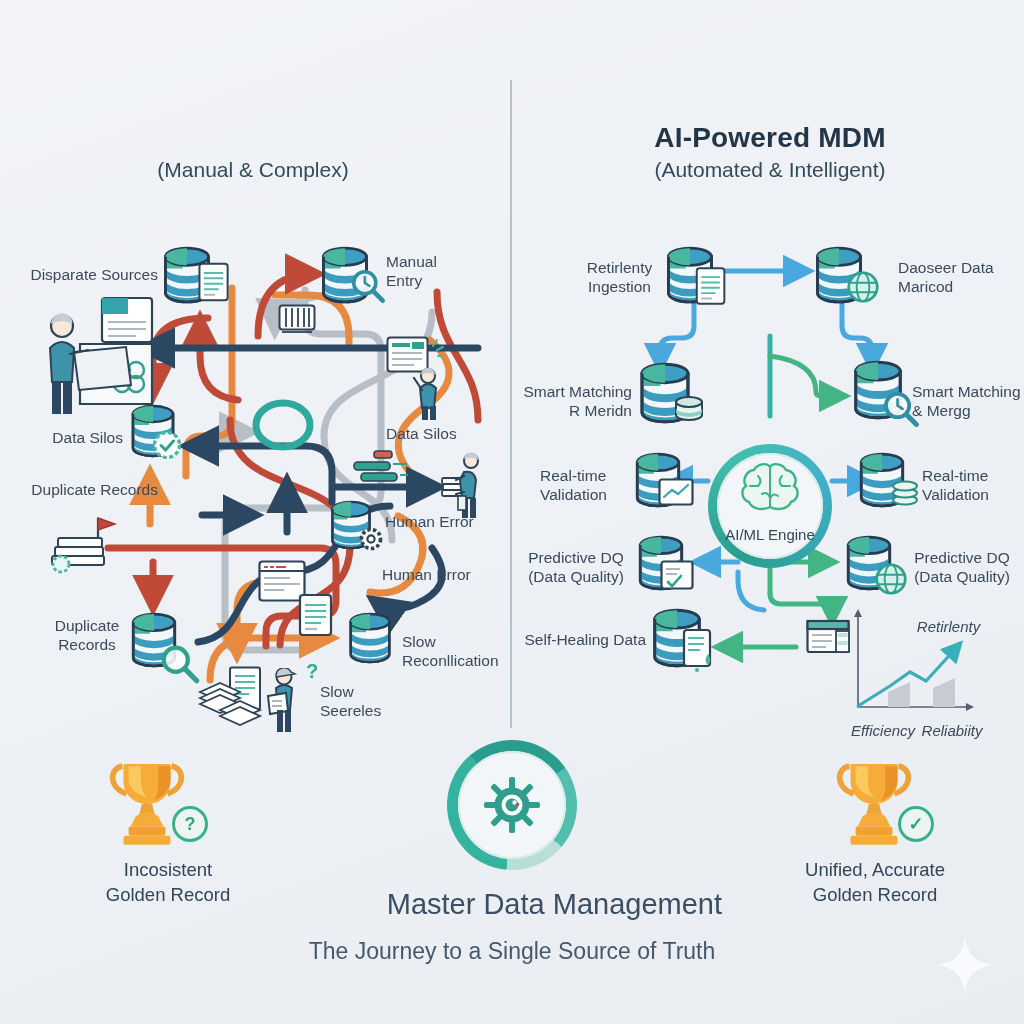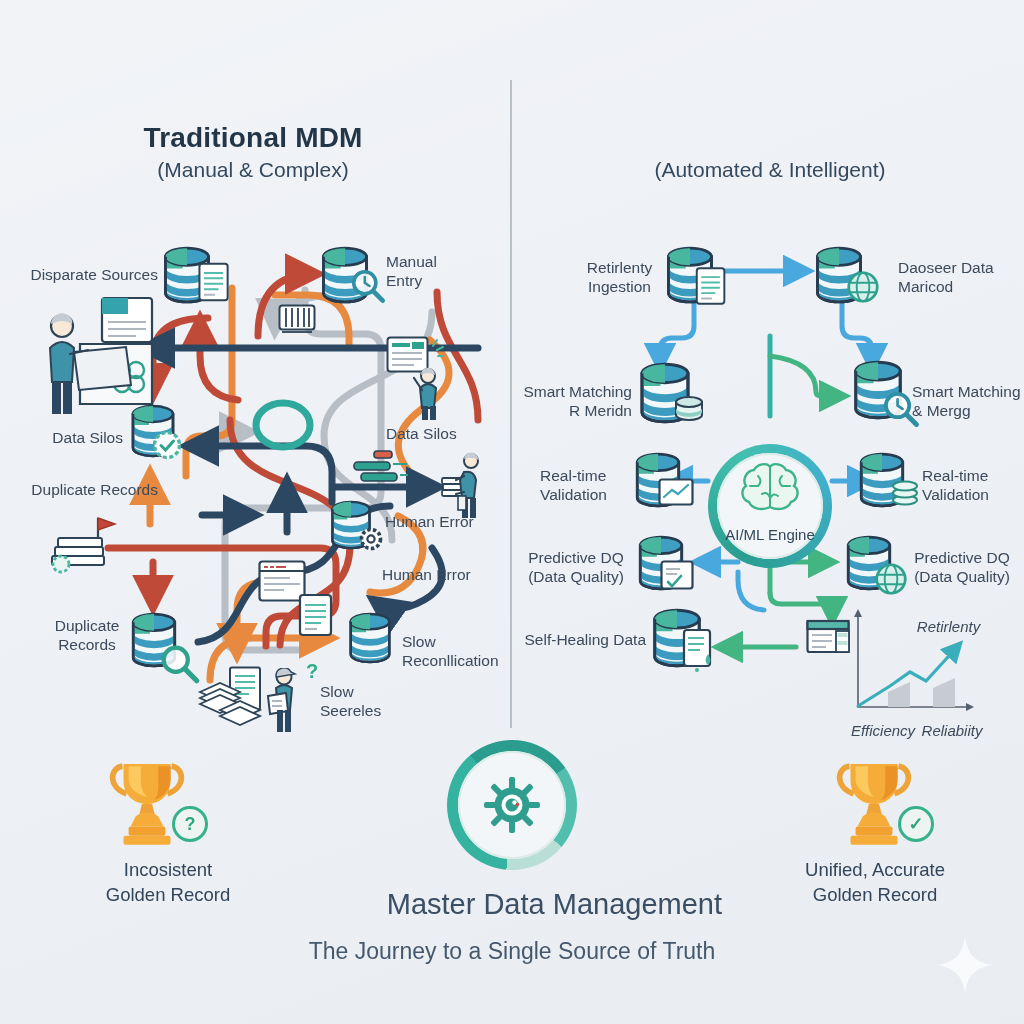--- a/index.html
+++ b/index.html
@@ -315,22 +315,22 @@
       <path d="M770,356 q46,6 46,36 q0,4 6,4 h20" marker-end="url(#m-gr)"></path>
       <path d="M770,545 v48"></path>
       <path d="M771,562 h60" marker-end="url(#m-gr)"></path>
       <path d="M770,593 q0,11 11,11 h40 q11,0 11,11 v4" marker-end="url(#m-gr)"></path>
       <path d="M796,647 h-76" marker-end="url(#m-gr)"></path>
     </g>
   </svg>
 
   <div class="divider"></div>
 
-  <div class="h-title" style="left:73px;top:122px">Traditional MDM</div>
   <div class="h-sub" style="left:73px;top:158px">(Manual &amp; Complex)</div>
+  <div class="h-title" style="left:590px;top:122px">AI-Powered MDM</div>
   <div class="h-sub" style="left:590px;top:158px">(Automated &amp; Intelligent)</div>
 
   <div class="ic" style="left:160px;top:246px;width:54px;height:58px">
       <svg viewBox="0 0 48 54">
         <use href="#db"></use>
       </svg>
     </div>
   <div class="ic" style="left:197px;top:262px;width:34px;height:40px">
       <svg viewBox="0 0 36 44">
         <use href="#doc"></use>

